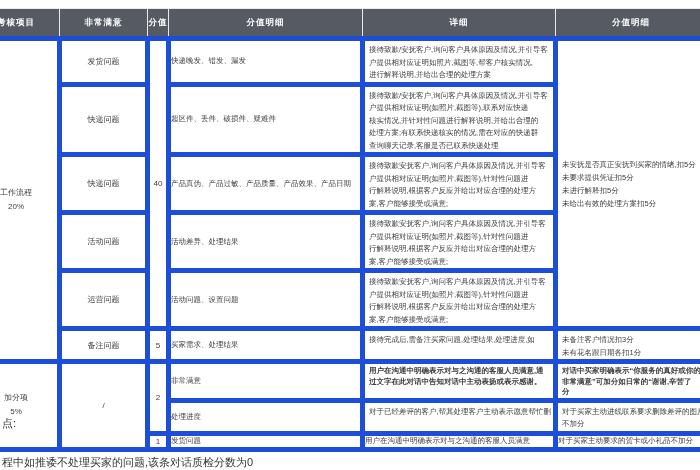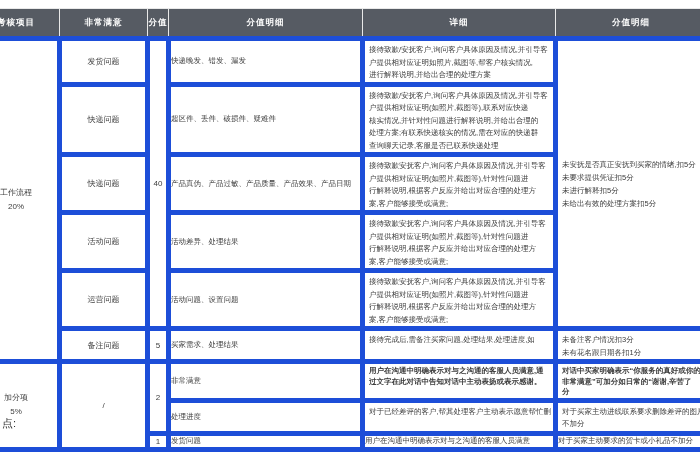--- a/index.html
+++ b/index.html
@@ -128,18 +128,19 @@
       <td class="mid">发货问题</td>
       <td class="mid">用户在沟通中明确表示对与之沟通的客服人员满意</td>
       <td class="mid">对于买家主动要求的贺卡或小礼品不加分</td>
     </tr>
   </tbody>
     </table>
 </div>
 
 <div class="notes">
   <div>点:</div>
+  <div>程中如推诿不处理买家的问题,该条对话质检分数为0</div>
   
   
   
   
   
 </div>
 
 </body></html>

